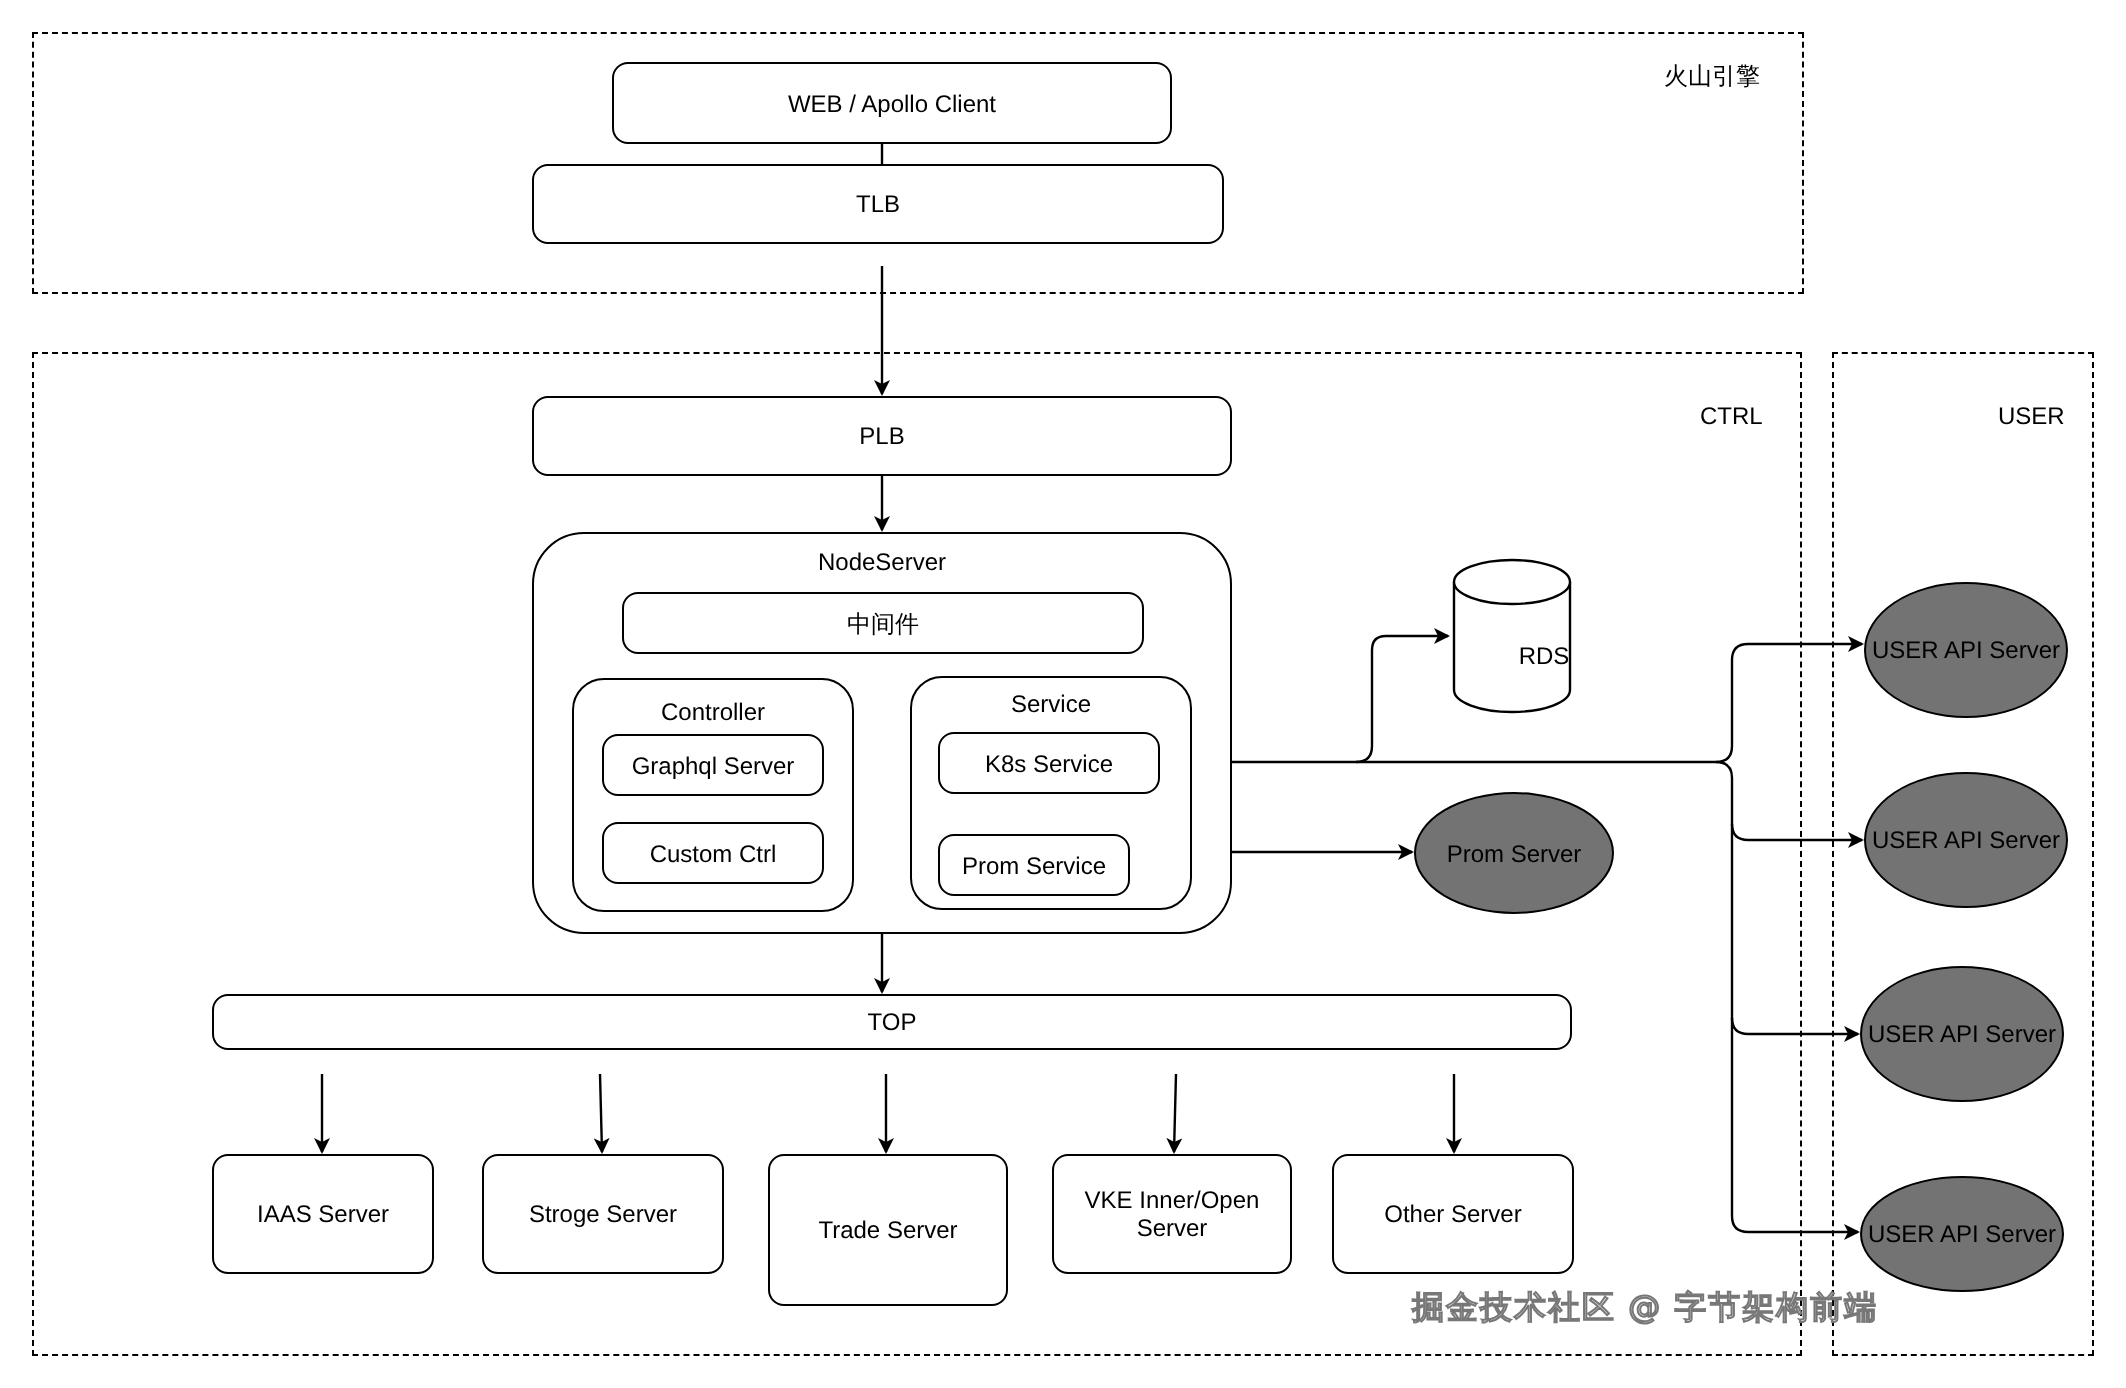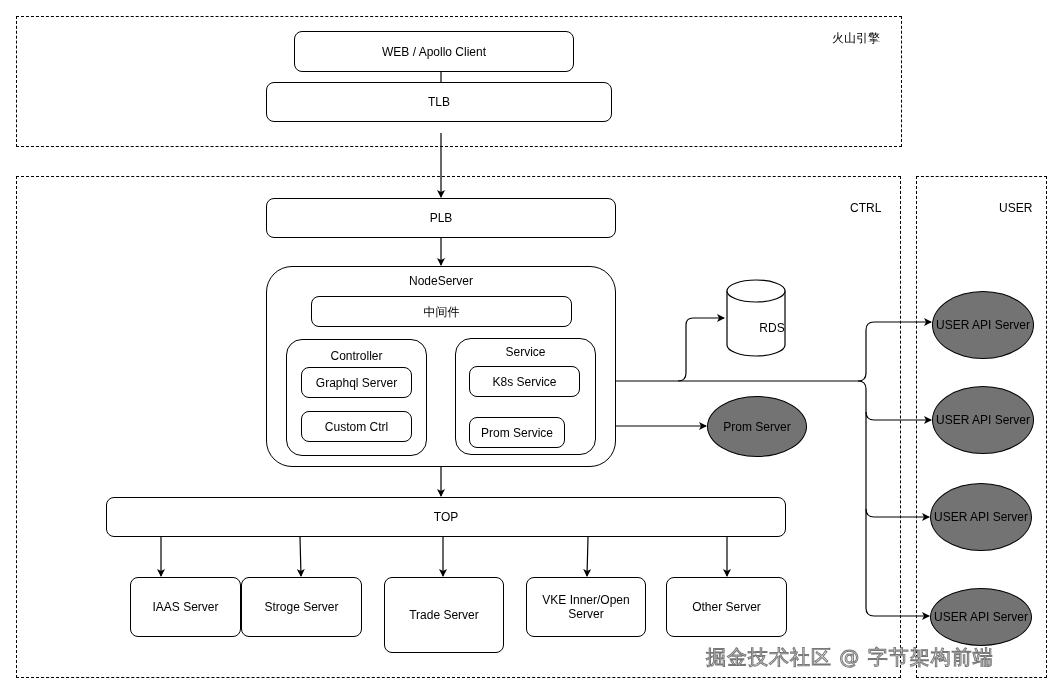--- a/index.html
+++ b/index.html
@@ -8,21 +8,21 @@
   svg { position: absolute; left: 0; top: 0; }
   .box { position: absolute; border: 1.3px solid #000; border-radius: 8px; background: #fff;
          display: flex; align-items: center; justify-content: center; text-align: center;
          font-size: 12px; box-sizing: border-box; line-height: 14px; }
   .group { position: absolute; border: 1.2px dashed #000; box-sizing: border-box; }
   .glabel { position: absolute; font-size: 12px; }
   .container { position: absolute; border: 1.3px solid #000; background: #fff; box-sizing: border-box; }
   .ctitle { position: absolute; left: 0; right: 0; text-align: center; font-size: 12px; }
   .ellipse { position: absolute; border: 1.3px solid #000; border-radius: 50%; background: #737373;
              display: flex; align-items: center; justify-content: center; font-size: 12px; box-sizing: border-box; }
-  .watermark { position: absolute; left: 706px; top: 644px; font-size: 20px; color: #fff;
+  .watermark { position: absolute; left: 706px; top: 644px; font-size: 16px; color: #fff;
                -webkit-text-stroke: 1px #777; letter-spacing: 1px; font-family: "DejaVu Sans", sans-serif; }
 </style>
 </head>
 <body>
 
 <div class="group" style="left:16px;top:16px;width:886px;height:131px;"></div>
 <div class="glabel" style="left:832px;top:30px;">火山引擎</div>
 
 <div class="group" style="left:16px;top:176px;width:885px;height:502px;"></div>
 <div class="glabel" style="left:850px;top:201px;">CTRL</div>
@@ -53,21 +53,21 @@
     <line x1="580" y1="426" x2="706" y2="426" marker-end="url(#ah)"></line>
     <line x1="441" y1="467" x2="441" y2="496" marker-end="url(#ah)"></line>
     <line x1="161" y1="537" x2="161" y2="576" marker-end="url(#ah)"></line>
     <line x1="300" y1="537" x2="301" y2="576" marker-end="url(#ah)"></line>
     <line x1="443" y1="537" x2="443" y2="576" marker-end="url(#ah)"></line>
     <line x1="588" y1="537" x2="587" y2="576" marker-end="url(#ah)"></line>
     <line x1="727" y1="537" x2="727" y2="576" marker-end="url(#ah)"></line>
   </g>
 </svg>
 
-<div class="box" style="left:294px;top:31px;width:280px;height:41px;">WEB / Apollo Client</div>
+<div class="box" style="left:306px;top:31px;width:280px;height:41px;">WEB / Apollo Client</div>
 <div class="box" style="left:266px;top:82px;width:346px;height:40px;">TLB</div>
 <div class="box" style="left:266px;top:198px;width:350px;height:40px;">PLB</div>
 
 <div class="container" style="left:266px;top:266px;width:350px;height:201px;border-radius:26px;">
   <div class="ctitle" style="top:7px;">NodeServer</div>
 </div>
 <div class="box" style="left:311px;top:296px;width:261px;height:31px;">中间件</div>
 
 <div class="container" style="left:286px;top:339px;width:141px;height:117px;border-radius:16px;">
   <div class="ctitle" style="top:9px;">Controller</div>
@@ -89,20 +89,20 @@
   <div style="position:absolute;left:0;right:0;top:42px;text-align:center;font-size:12px;margin-left:32px;">RDS</div>
 </div>
 
 <div class="ellipse" style="left:707px;top:396px;width:100px;height:61px;">Prom Server</div>
 
 <div class="ellipse" style="left:932px;top:291px;width:102px;height:68px;">USER API Server</div>
 <div class="ellipse" style="left:932px;top:386px;width:102px;height:68px;">USER API Server</div>
 <div class="ellipse" style="left:930px;top:483px;width:102px;height:68px;">USER API Server</div>
 <div class="ellipse" style="left:930px;top:588px;width:102px;height:58px;">USER API Server</div>
 
-<div class="box" style="left:106px;top:497px;width:680px;height:40px;">TOP</div>
-<div class="box" style="left:106px;top:577px;width:111px;height:60px;margin-left:24px;">IAAS Server</div>
+<div class="box" style="left:106px;top:497px;width:680px;height:28px;">TOP</div>
+<div class="box" style="left:106px;top:577px;width:111px;height:60px;">IAAS Server</div>
 <div class="box" style="left:241px;top:577px;width:121px;height:60px;">Stroge Server</div>
 <div class="box" style="left:384px;top:577px;width:120px;height:76px;">Trade Server</div>
 <div class="box" style="left:526px;top:577px;width:120px;height:60px;padding:0 10px;">VKE Inner/Open Server</div>
 <div class="box" style="left:666px;top:577px;width:121px;height:60px;">Other Server</div>
 
 <div class="watermark">掘金技术社区 @ 字节架构前端</div>
 
 </body></html>

